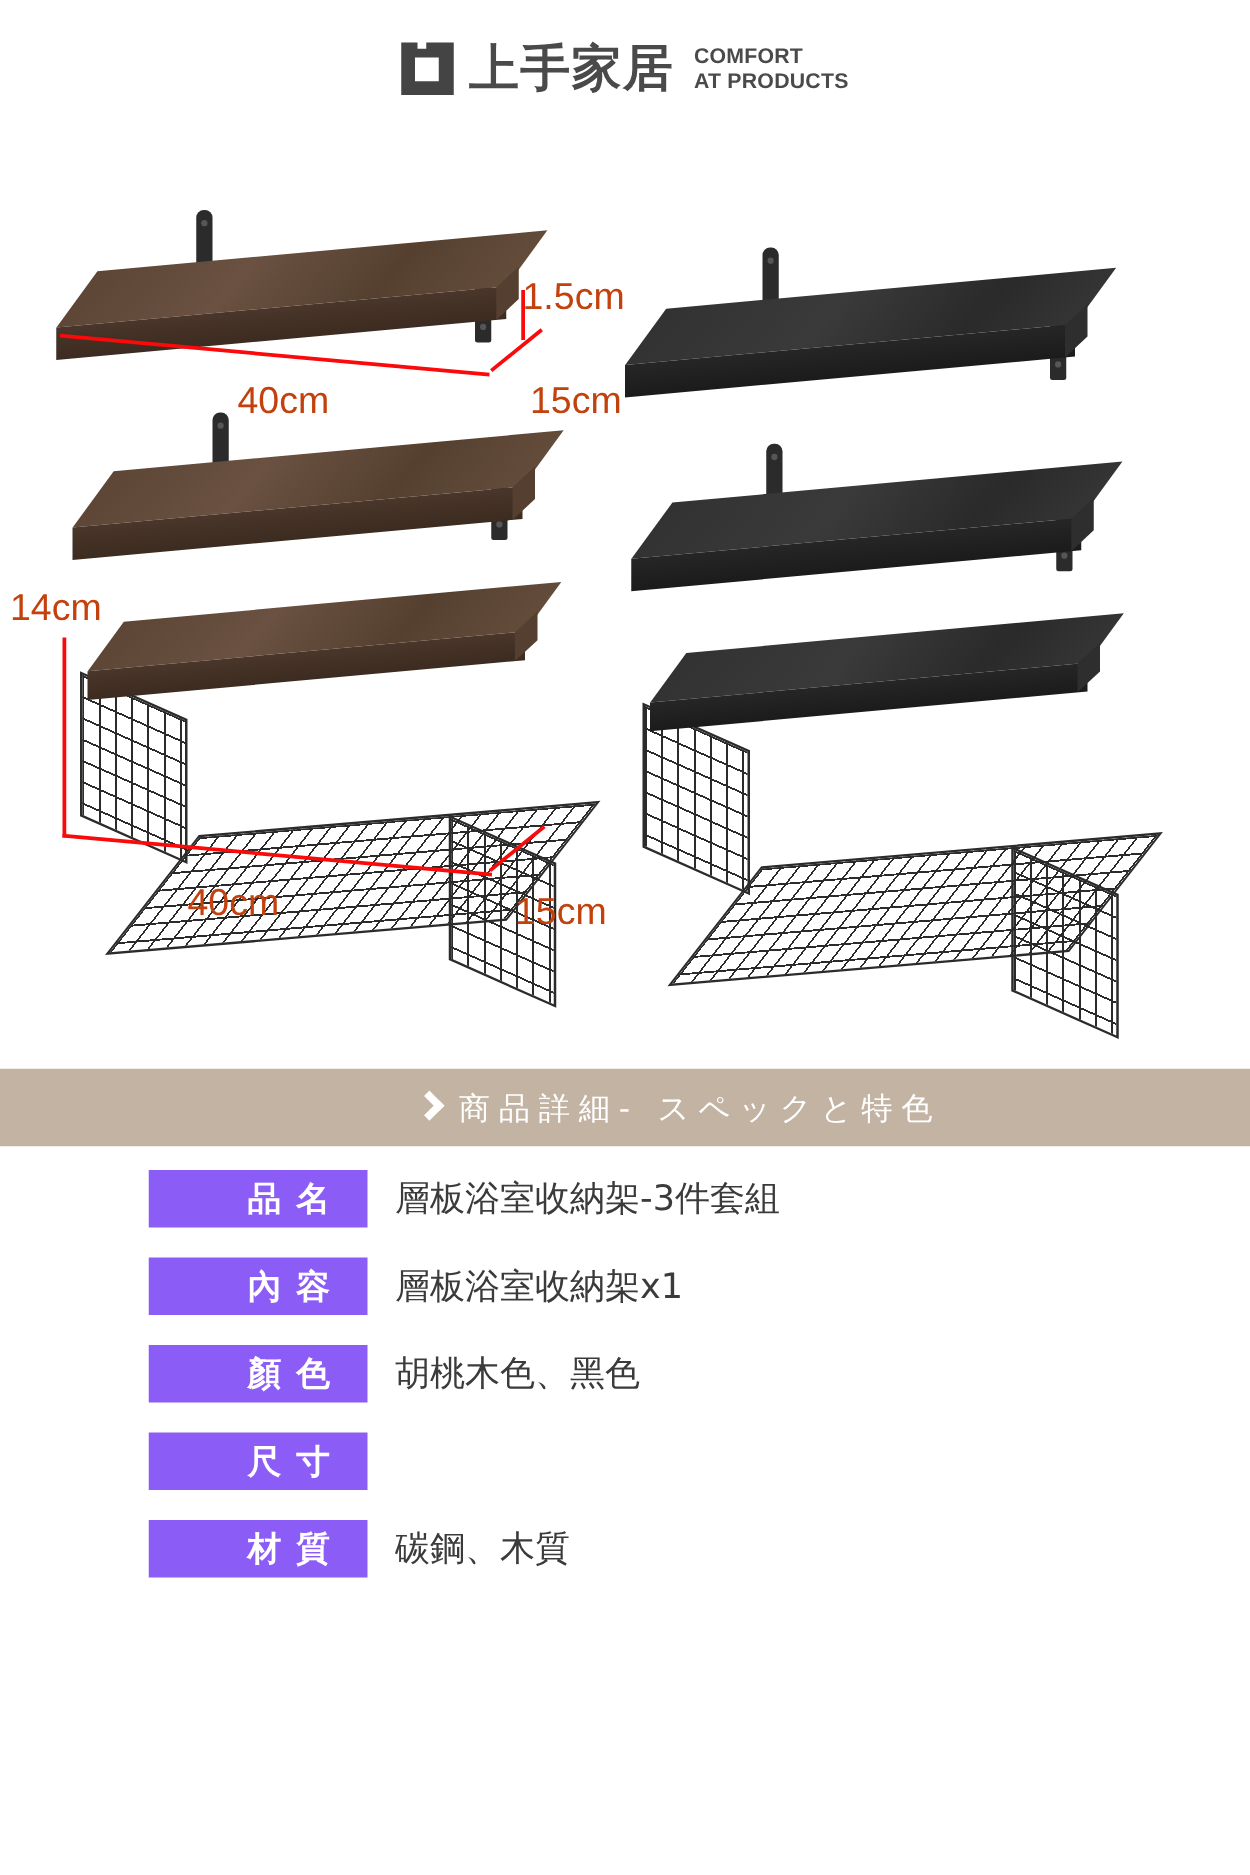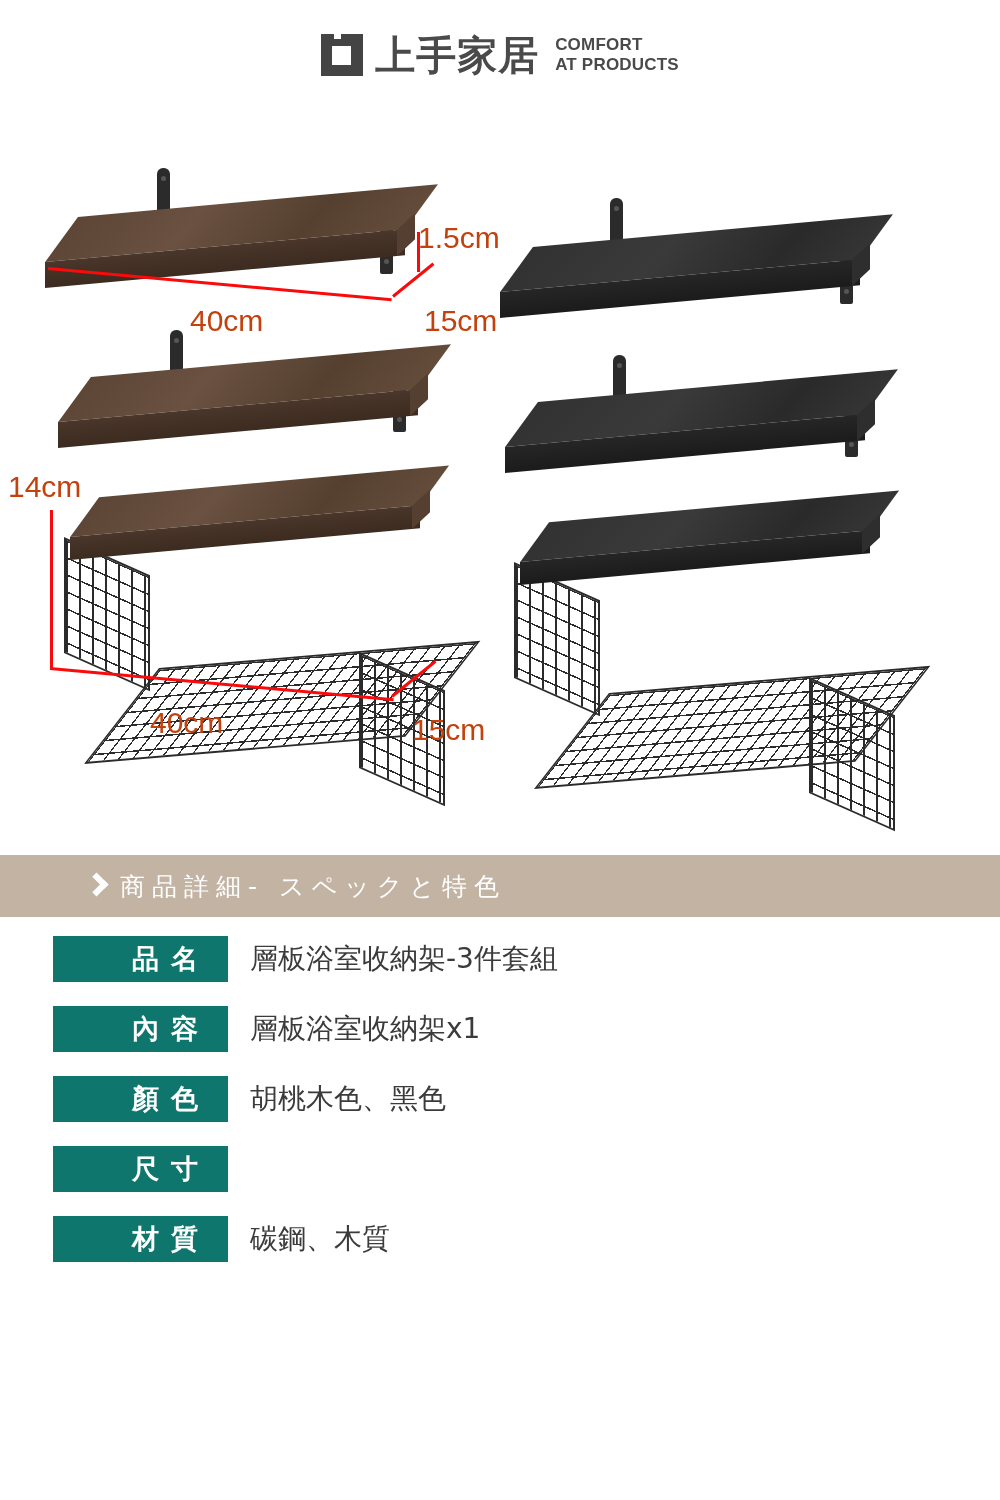--- a/index.html
+++ b/index.html
@@ -100,40 +100,40 @@
   
   .dim-line { position: absolute; background: #fa0a0a; }
   .dim-label {
     position: absolute; color: #c2410c; font-size: 30px; line-height: 1;
     font-family: "Liberation Sans", sans-serif; white-space: nowrap;
   }
 
   
   .section-bar {
     position: absolute; left: 0; top: 855px; width: 1000px; height: 62px;
-    background: #c3b3a3; display: flex; align-items: center;
+    background: #c3b3a3; display: flex; align-items: center; justify-content: center;
   }
   .chevron {
     margin-left: 88px; margin-right: 16px; width: 16px; height: 24px; position: relative;
   }
   .chevron::before {
     content: ""; position: absolute; left: 0; top: 2px;
     width: 11px; height: 11px; border-top: 6px solid #fff; border-right: 6px solid #fff;
     transform: rotate(45deg);
   }
   .section-title {
     color: #ffffff; font-size: 25px; letter-spacing: 7px; font-weight: 400;
     font-family: "DejaVu Sans", "Liberation Sans", sans-serif;
   }
 
   
   .spec-table { position: absolute; left: 0; top: 932px; width: 1000px; }
   .spec-row { display: flex; align-items: center; height: 54px; margin-bottom: 16px; }
   .spec-label {
-    width: 175px; margin-left: 53px; height: 46px; background: #0f766e;
+    width: 175px; margin-left: 119px; height: 46px; background: #8b5cf6;
     color: #ffffff; font-size: 27px; font-weight: 700;
     display: flex; align-items: center; justify-content: flex-end;
     padding-right: 18px; letter-spacing: 12px; text-indent: 12px;
     font-family: "DejaVu Sans", "Liberation Sans", sans-serif;
   }
   .spec-value {
     margin-left: 22px; color: #3b3b3b; font-size: 28px; white-space: nowrap;
     font-family: "DejaVu Sans", "Liberation Sans", sans-serif;
   }
 

